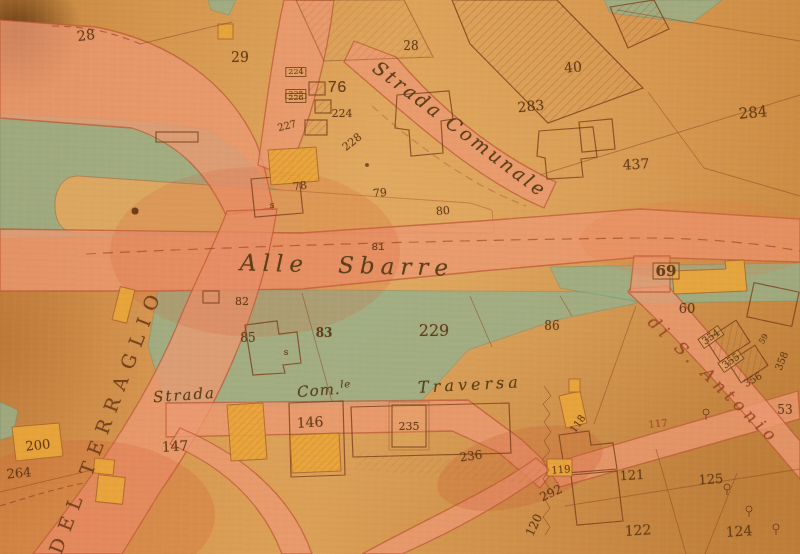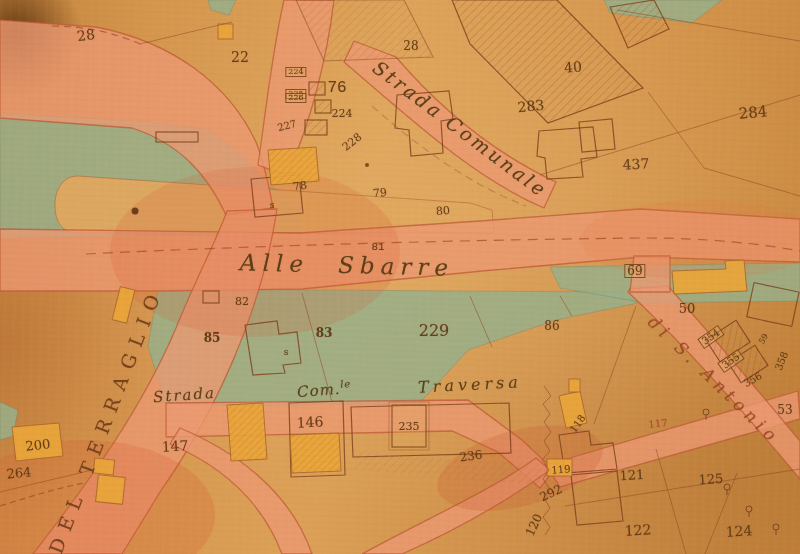--- a/index.html
+++ b/index.html
@@ -182,41 +182,41 @@
     <div class="street" id="lbl-strada-comunale">Strada Comunale</div>
     <div class="street" id="lbl-terraglio">DEL TERRAGLIO</div>
     <div class="street" id="lbl-antonio">di S. Antonio</div>
     <div class="street" id="lbl-strada-low">Strada</div>
     <div class="street" id="lbl-comle"><span>Com.</span><sup>le</sup></div>
     <div class="street" id="lbl-traversa">Traversa</div>
   </div>
 
   <div class="layer" id="parcel-layer">
       <span class="parcel" style="left: 86px; top: 35px; font-size: 14px; transform: translate(-50%, -50%) rotate(-8deg);">28</span>
-      <span class="parcel" style="left: 240px; top: 57px; font-size: 14px; transform: translate(-50%, -50%) rotate(0deg);">22</span>
+      <span class="parcel" style="left: 240px; top: 57px; font-size: 14px; transform: translate(-50%, -50%) rotate(0deg);">29</span>
       <span class="parcel" style="left: 411px; top: 46px; font-size: 12px; transform: translate(-50%, -50%) rotate(0deg);">28</span>
       <span class="parcel" style="left: 573px; top: 67px; font-size: 14px; transform: translate(-50%, -50%) rotate(-5deg);">40</span>
       <span class="parcel" style="left: 337px; top: 88px; font-size: 16px; transform: translate(-50%, -50%) rotate(0deg); font-family: Liberation Mono, monospace;">76</span>
       <span class="parcel" style="left: 531px; top: 106px; font-size: 14px; transform: translate(-50%, -50%) rotate(-5deg);">283</span>
       <span class="parcel" style="left: 753px; top: 113px; font-size: 15px; transform: translate(-50%, -50%) rotate(-5deg);">284</span>
       <span class="parcel" style="left: 636px; top: 164px; font-size: 14px; transform: translate(-50%, -50%) rotate(-3deg);">437</span>
       <span class="parcel boxed" style="left: 296px; top: 72px; font-size: 8px; transform: translate(-50%, -50%) rotate(0deg);">224</span>
       <span class="parcel boxed" style="left: 296px; top: 94px; font-size: 8px; transform: translate(-50%, -50%) rotate(0deg);">225</span>
       <span class="parcel boxed" style="left: 296px; top: 98px; font-size: 8px; transform: translate(-50%, -50%) rotate(0deg);">226</span>
       <span class="parcel" style="left: 287px; top: 126px; font-size: 10px; transform: translate(-50%, -50%) rotate(-14deg);">227</span>
       <span class="parcel" style="left: 342px; top: 113px; font-size: 11px; transform: translate(-50%, -50%) rotate(0deg);">224</span>
       <span class="parcel" style="left: 352px; top: 142px; font-size: 11px; transform: translate(-50%, -50%) rotate(-38deg);">228</span>
       <span class="parcel" style="left: 300px; top: 186px; font-size: 11px; transform: translate(-50%, -50%) rotate(-8deg);">78</span>
       <span class="parcel" style="left: 380px; top: 193px; font-size: 11px; transform: translate(-50%, -50%) rotate(-5deg);">79</span>
       <span class="parcel" style="left: 443px; top: 211px; font-size: 11px; transform: translate(-50%, -50%) rotate(-5deg);">80</span>
       <span class="parcel" style="left: 378px; top: 247px; font-size: 11px; transform: translate(-50%, -50%) rotate(0deg); font-family: Liberation Mono, monospace;">81</span>
-      <span class="parcel boxed" style="left: 635px; top: 271px; font-size: 12px; transform: translate(-50%, -50%) rotate(0deg);">69</span>
-      <span class="parcel" style="left: 687px; top: 308px; font-size: 13px; transform: translate(-50%, -50%) rotate(0deg);">50</span>
+      <span class="parcel boxed" style="left: 666px; top: 271px; font-size: 15px; transform: translate(-50%, -50%) rotate(0deg); font-weight: bold;">69</span>
+      <span class="parcel" style="left: 687px; top: 308px; font-size: 13px; transform: translate(-50%, -50%) rotate(0deg);">60</span>
       <span class="parcel" style="left: 242px; top: 301px; font-size: 11px; transform: translate(-50%, -50%) rotate(0deg);">82</span>
-      <span class="parcel" style="left: 212px; top: 338px; font-size: 12px; transform: translate(-50%, -50%) rotate(0deg); font-weight: bold;">85</span>
+      <span class="parcel" style="left: 248px; top: 338px; font-size: 12px; transform: translate(-50%, -50%) rotate(0deg);">85</span>
       <span class="parcel" style="left: 324px; top: 333px; font-size: 12px; transform: translate(-50%, -50%) rotate(0deg); font-weight: bold;">83</span>
       <span class="parcel" style="left: 420px; top: 331px; font-size: 16px; transform: translate(-50%, -50%) rotate(0deg); margin-left: 14px;">229</span>
       <span class="parcel" style="left: 552px; top: 326px; font-size: 12px; transform: translate(-50%, -50%) rotate(0deg);">86</span>
       <span class="parcel boxed" style="left: 711px; top: 337px; font-size: 10px; transform: translate(-50%, -50%) rotate(-35deg);">354</span>
       <span class="parcel boxed" style="left: 731px; top: 361px; font-size: 10px; transform: translate(-50%, -50%) rotate(-35deg);">355</span>
       <span class="parcel" style="left: 753px; top: 380px; font-size: 10px; transform: translate(-50%, -50%) rotate(-30deg);">356</span>
       <span class="parcel" style="left: 764px; top: 339px; font-size: 8px; transform: translate(-50%, -50%) rotate(-60deg);">59</span>
       <span class="parcel" style="left: 782px; top: 361px; font-size: 10px; transform: translate(-50%, -50%) rotate(-68deg);">358</span>
       <span class="parcel" style="left: 785px; top: 410px; font-size: 12px; transform: translate(-50%, -50%) rotate(0deg);">53</span>
       <span class="parcel red" style="left: 658px; top: 424px; font-size: 10px; transform: translate(-50%, -50%) rotate(-6deg);">117</span>

